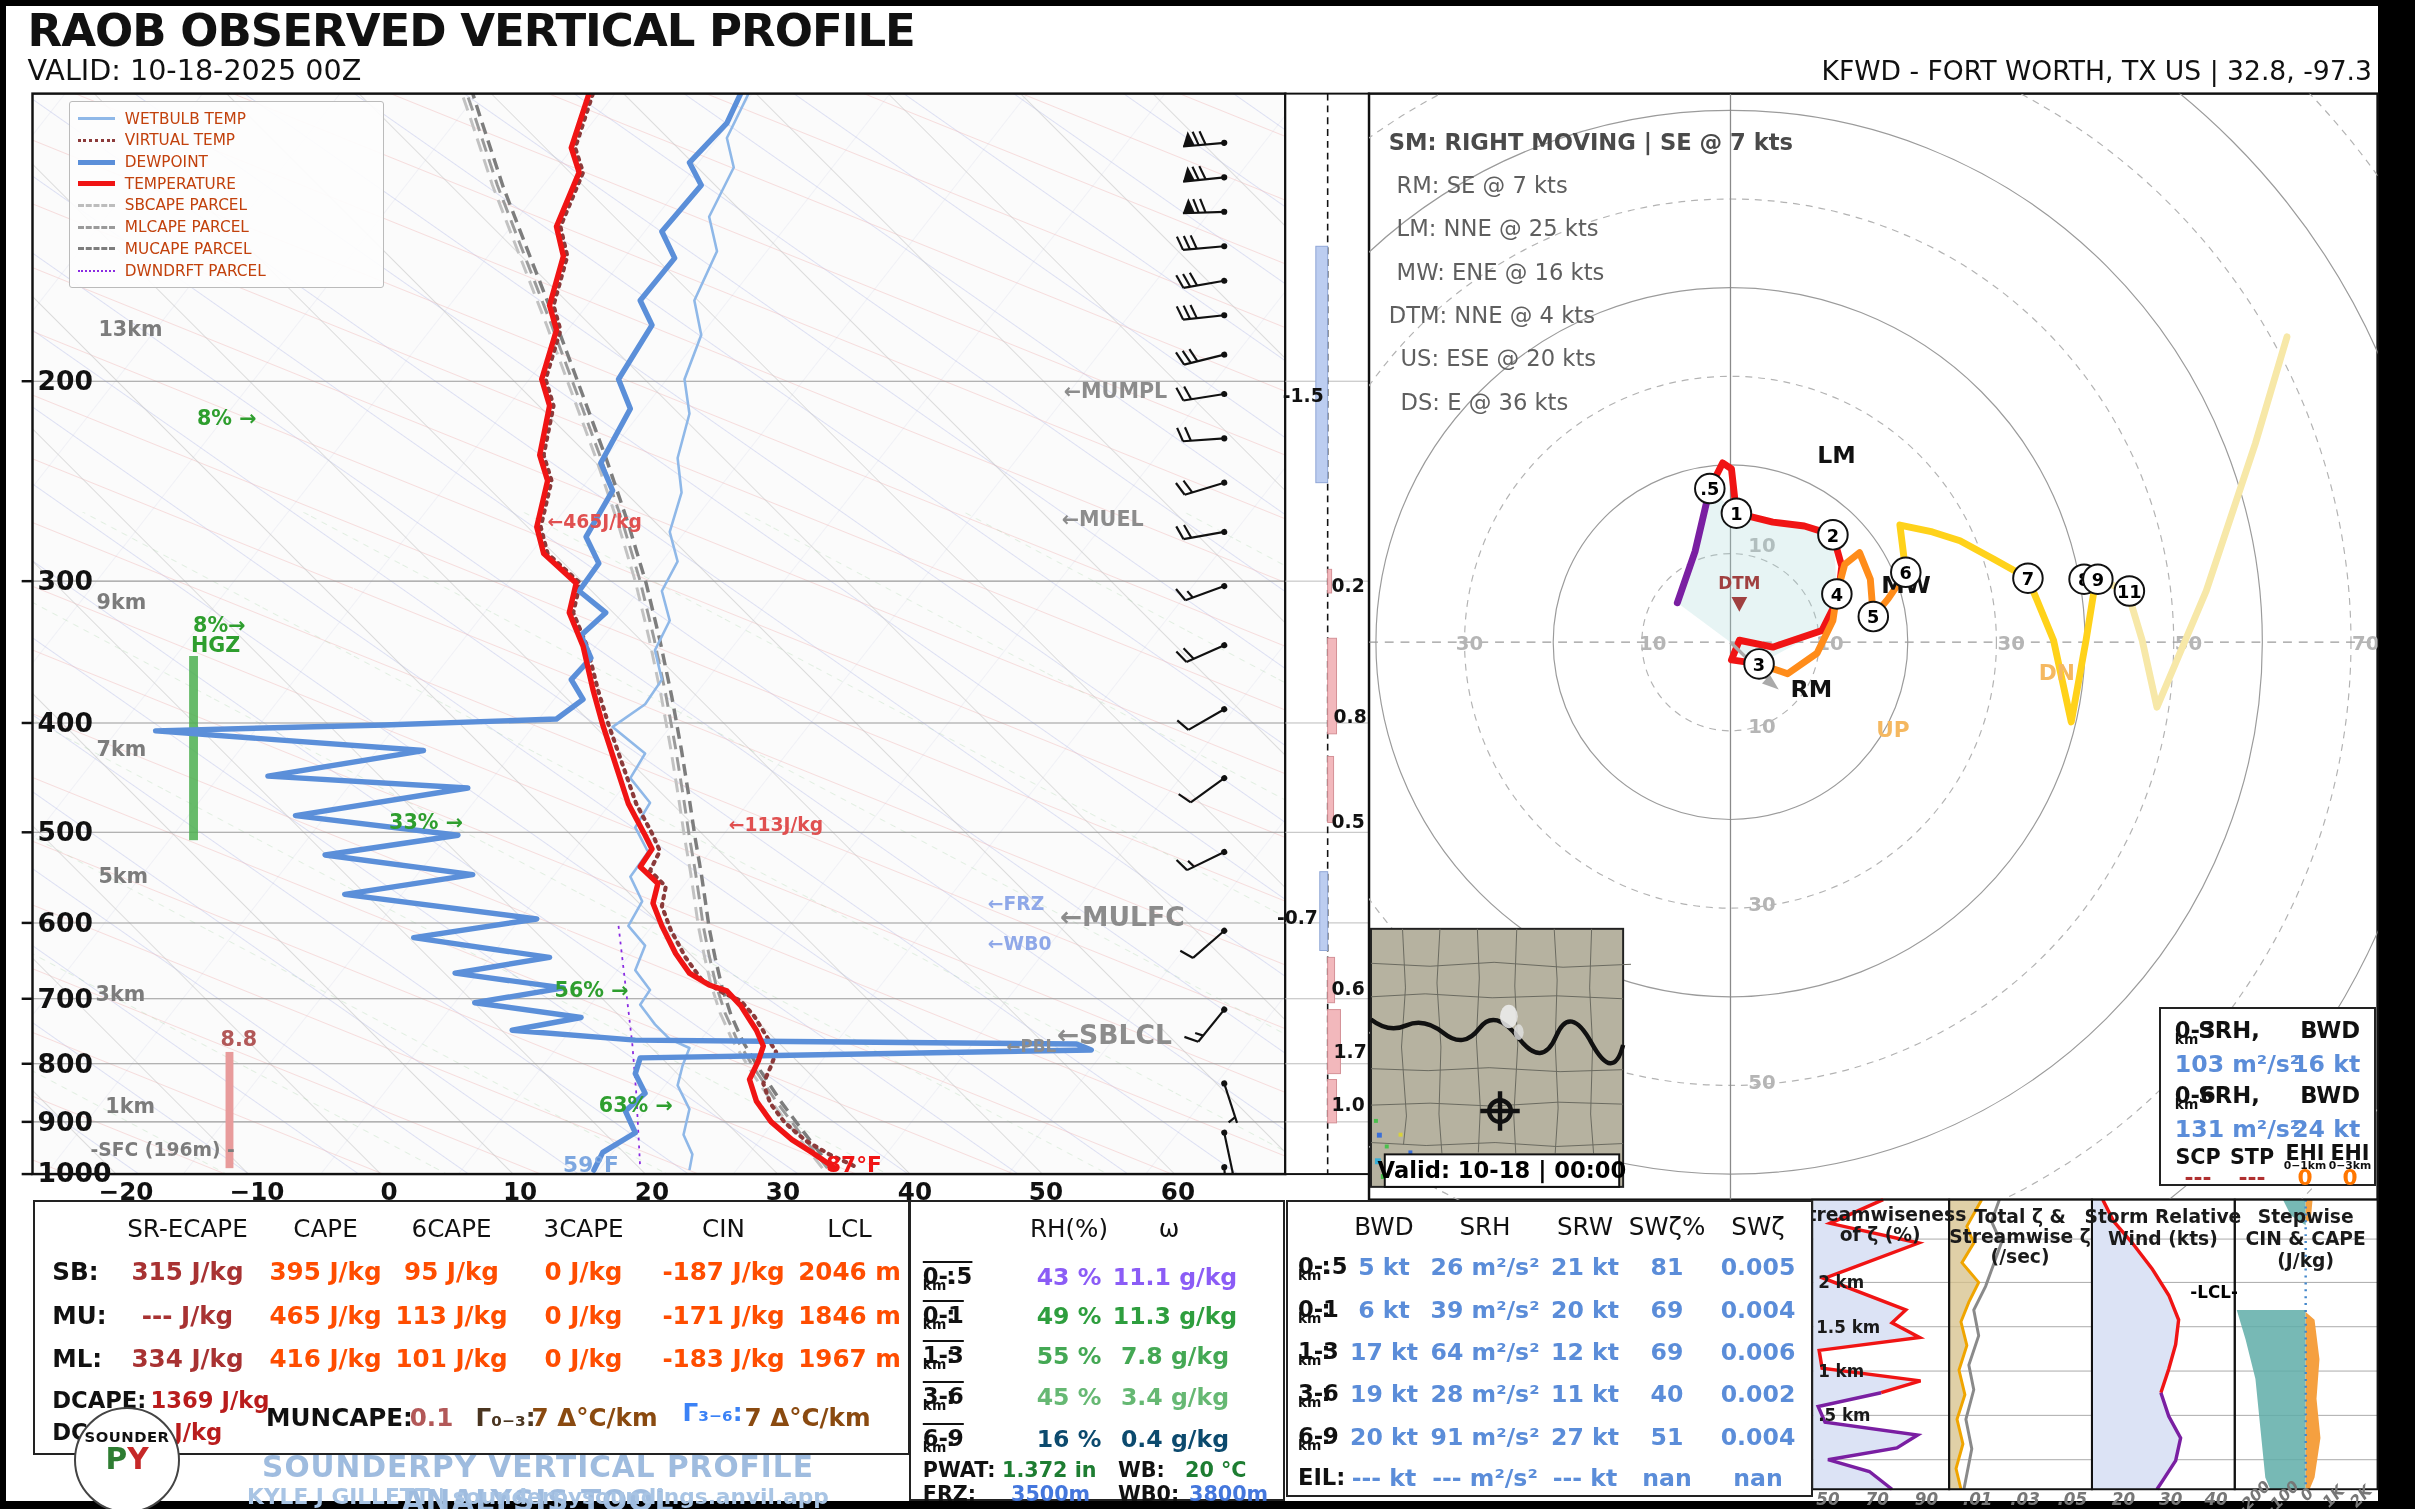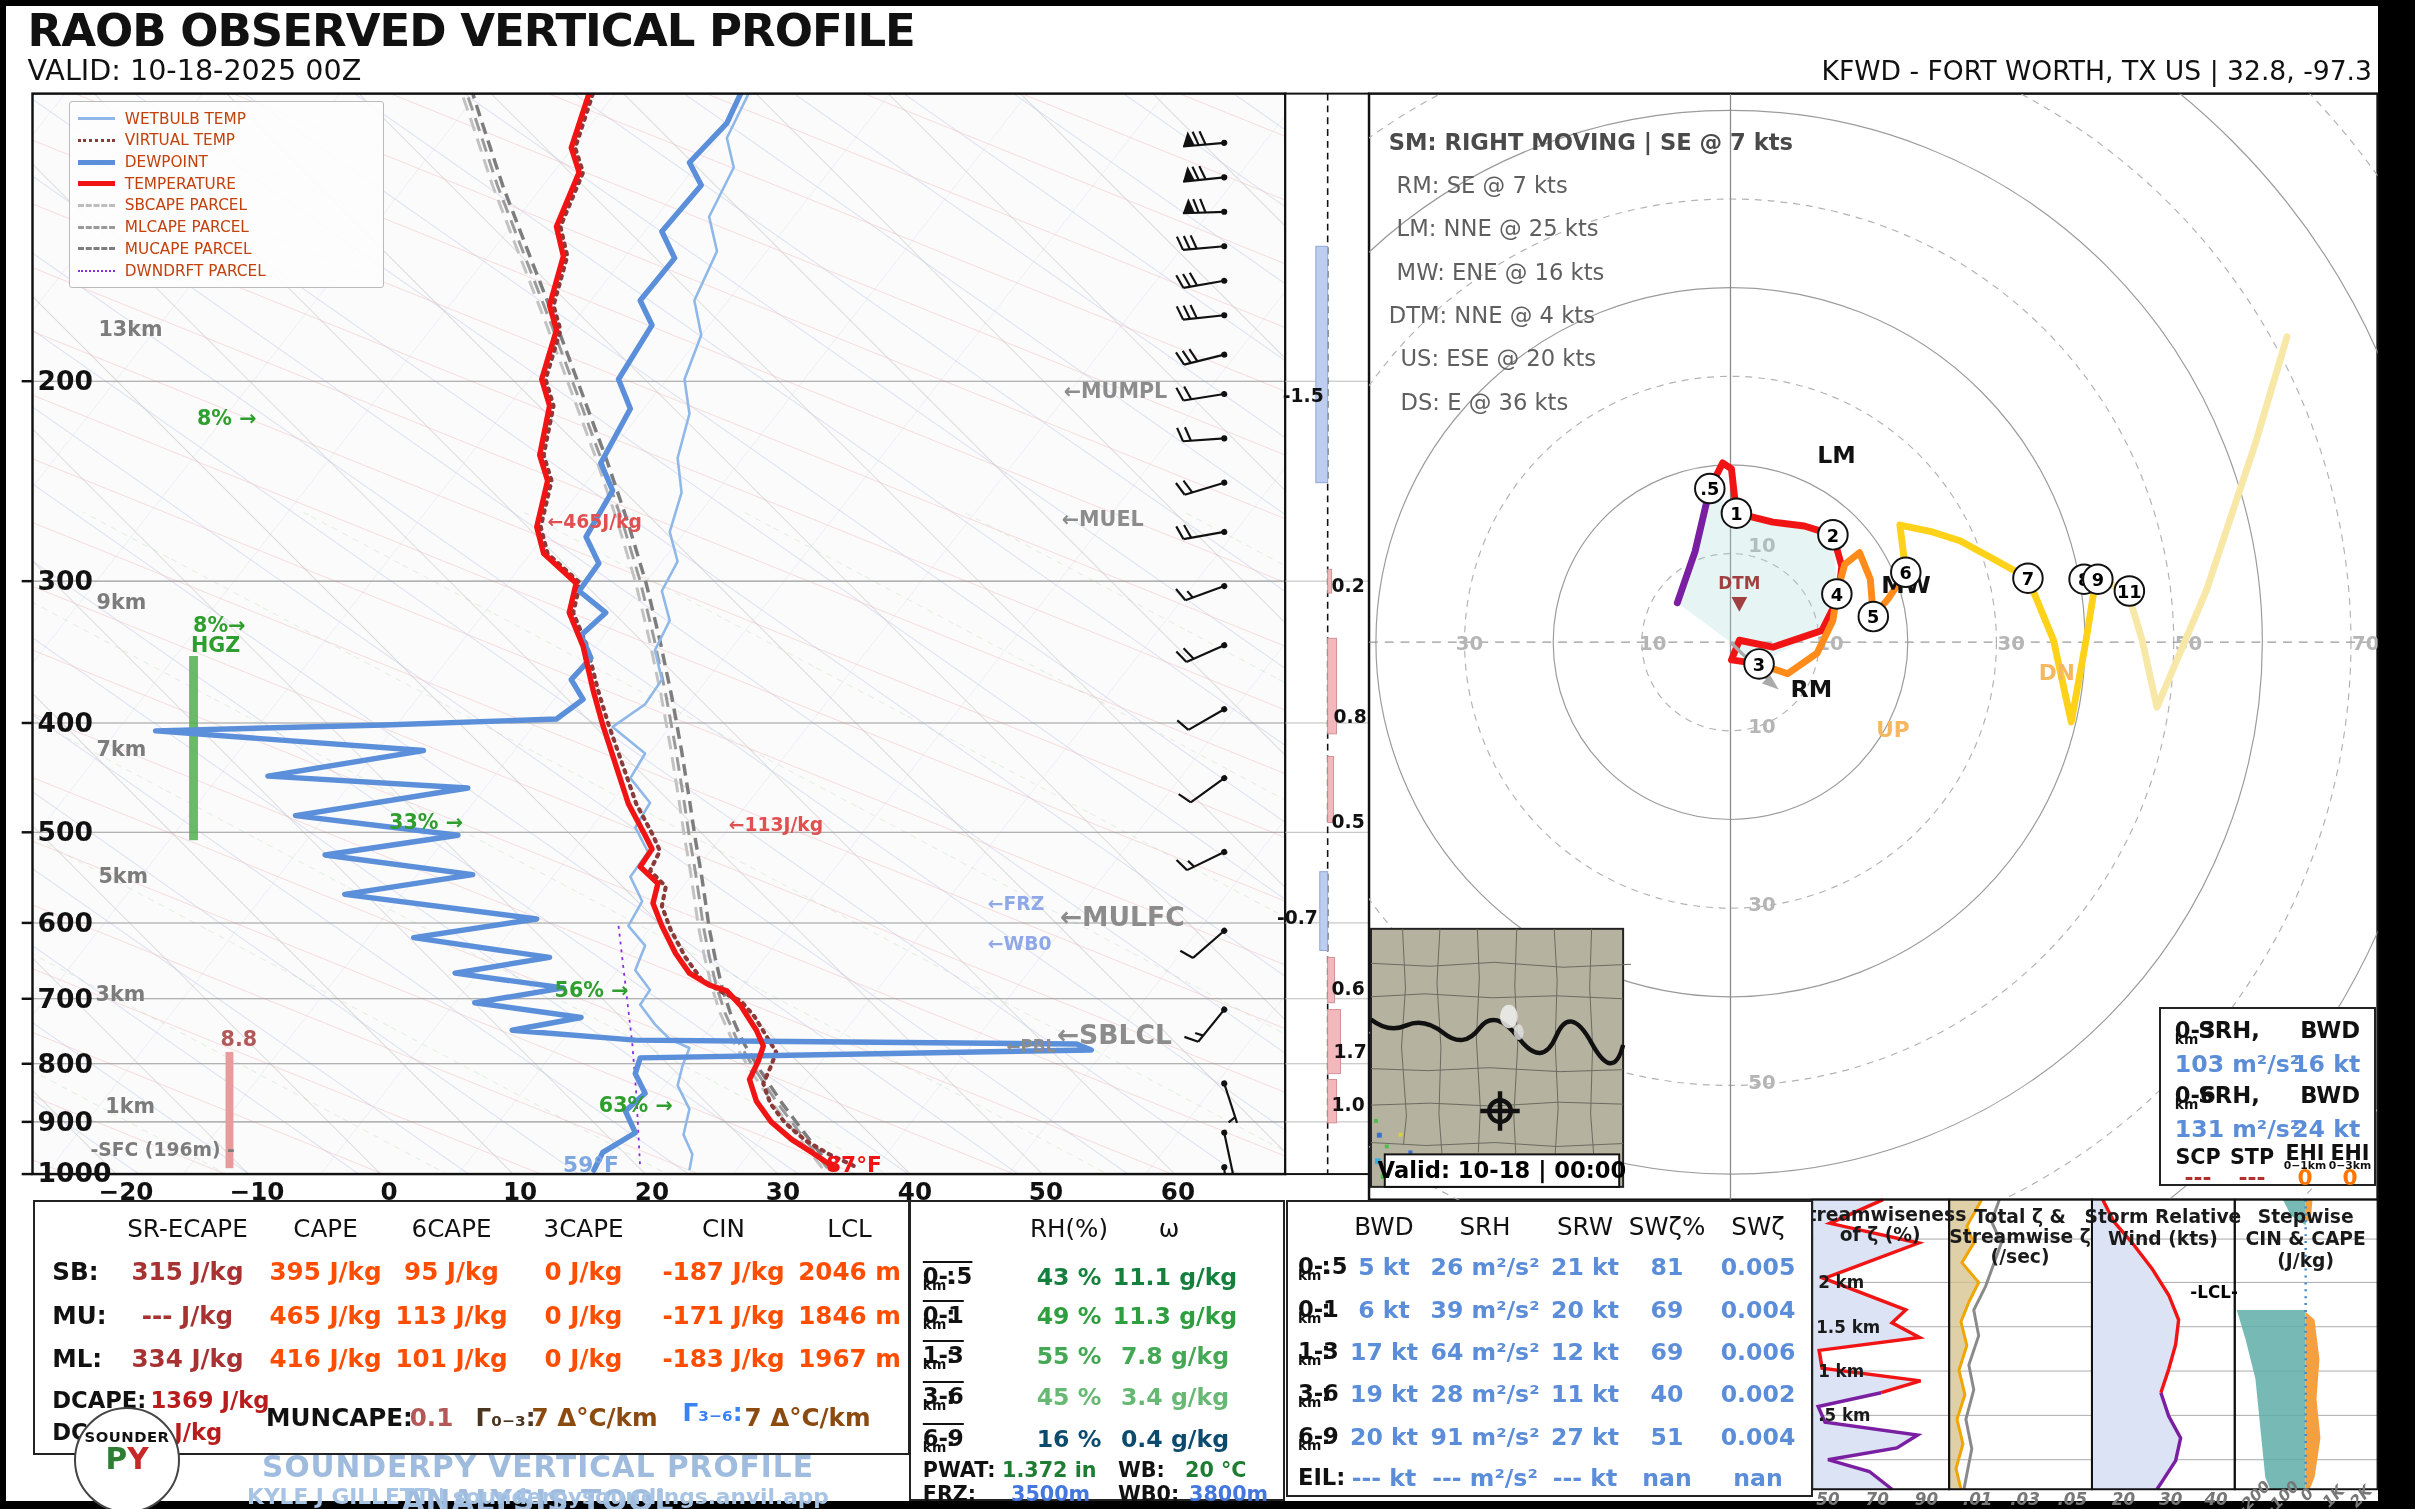--- a/index.html
+++ b/index.html
@@ -30,21 +30,21 @@
   .cx{transform:translateX(-50%);white-space:nowrap}
   .box span{position:absolute;white-space:nowrap}
   .th{font-size:24.6px;font-weight:normal;color:#111}
   .rl{font-size:24.6px;font-weight:bold;color:#111}
   .maroon{color:#a83232;font-weight:bold;font-size:24.6px}
   .orange{color:#ff4d00;font-weight:bold;font-size:24.6px}
   .lblue{color:#b91c1c;font-weight:bold;font-size:22.7px}
   .brown{color:#8a4a10;font-weight:bold;font-size:24.6px}
   .dred{color:#b25858;font-weight:bold;font-size:24.6px}
   .vblue{color:#5b8dd9;font-weight:bold;font-size:23.6px}
-  .g0{color:#15803d}.g1{color:#2e9e3e}.g2{color:#44a854}.g3{color:#66b873}.g4{color:#0c4a6e}
+  .g0{color:#8b5cf6}.g1{color:#2e9e3e}.g2{color:#44a854}.g3{color:#66b873}.g4{color:#0c4a6e}
   .grn{font-weight:bold;font-size:23.6px}
   .dgreen{color:#1e7d32;font-weight:bold;font-size:20.7px}
   .fblue{color:#4477dd;font-weight:bold;font-size:20.7px}
   .sm{font-size:20.7px;font-weight:bold}
   .ovl{text-decoration:overline}
   sub{font-size:13.8px;font-weight:bold}
   .srh-sub{font-size:10.8px;font-weight:bold}
   .ehi0{color:#ff7700;font-weight:bold;font-size:21.7px}
   .scpv{color:#b03030;font-weight:bold;font-size:21.7px}
   

